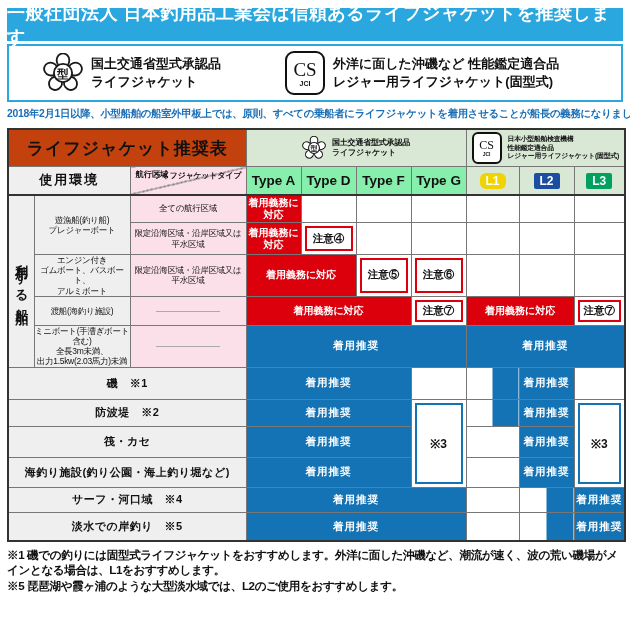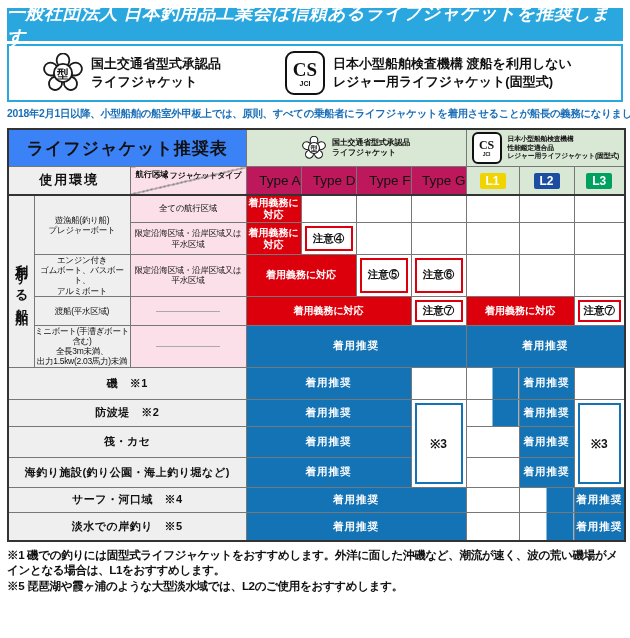--- a/index.html
+++ b/index.html
@@ -13,46 +13,46 @@
   
   .cert-box{margin-top:3px;height:54px;border:2px solid #2aa7df;display:flex;align-items:center;gap:64px;padding-left:34px;}
   .cert{display:flex;align-items:center;gap:8px;}
   .cert-lines{font-weight:bold;font-size:13px;line-height:1.35;}
   
   .sakura{width:40px;height:40px;flex:0 0 auto;}
   .sakura.small{width:24px;height:24px;}
   
   .csjci{width:36px;height:40px;border:2.5px solid #111;border-radius:9px;display:flex;flex-direction:column;
          align-items:center;justify-content:center;background:#fff;flex:0 0 auto;}
-  .csjci .cs{font-family:"Liberation Serif",serif;font-size:19px;font-weight:bold;line-height:1;}
+  .csjci .cs{font-family:"Liberation Serif",serif;font-size:19px;font-weight:normal;line-height:1;}
   .csjci .jci{font-size:7px;font-weight:bold;line-height:1;margin-top:1px;}
   .csjci.small{width:26px;height:28px;border-width:2px;border-radius:6px;}
   .csjci.small .cs{font-size:12px;}
   .csjci.small .jci{font-size:5px;}
 
   .notice{margin-top:5px;font-size:10.4px;font-weight:bold;letter-spacing:-0.3px;white-space:nowrap;}
 
   
   table{border-collapse:collapse;table-layout:fixed;width:617px;margin-top:7px;}
   th,td{border:1px solid #777;padding:0;text-align:center;vertical-align:middle;overflow:hidden;}
   table{border:2px solid #333;}
   .hdr2 th{border-bottom:2px solid #333;}
 
-  .th-title{background:#3b82f6;font-size:17px;font-weight:bold;letter-spacing:1px;}
+  .th-title{background:#c2410c;font-size:17px;font-weight:bold;letter-spacing:1px;}
   .th-group{background:#d9e8d5;}
   .group-inner{display:flex;align-items:center;justify-content:center;gap:6px;padding:2px 0;}
   .group-lines{text-align:left;font-weight:bold;font-size:8px;line-height:1.3;letter-spacing:-0.2px;}
   .group-lines.tiny{font-size:6.8px;font-weight:bold;}
 
   .th-usage{background:#efefef;font-size:13px;font-weight:bold;letter-spacing:2px;}
   .th-corner{background:#fbdfe9;position:relative;
      background-image:linear-gradient(to bottom right,transparent calc(50% - 0.7px),#888 calc(50% - 0.7px),#888 calc(50% + 0.7px),transparent calc(50% + 0.7px));}
   .corner-top{position:absolute;top:3px;right:4px;font-size:7.8px;font-weight:bold;}
   .corner-bottom{position:absolute;bottom:14px;left:5px;font-size:8.2px;font-weight:bold;}
-  .th-type{background:#be185d;font-size:13.5px;font-weight:normal;text-align:right;}
+  .th-type{background:#86efac;font-size:13.5px;font-weight:bold;}
   .th-l{background:#d9e8d5;}
   .badge{display:inline-block;min-width:22px;padding:1px 2px;font-size:12px;font-weight:bold;color:#fff;border-radius:2px;line-height:1.2;}
 
   .c-vgroup{background:#efefef;font-weight:bold;font-size:13px;letter-spacing:4px;}
   .c-vgroup span{writing-mode:vertical-rl;}
   .c-boat{background:#efefef;font-size:8.5px;line-height:1.2;letter-spacing:-0.3px;}
   .c-zone{background:#fbdfe9;font-size:8.5px;line-height:1.25;letter-spacing:-0.3px;}
   .c-shore{background:#efefef;font-size:11px;font-weight:600;letter-spacing:0.5px;margin-top:17px;}
   .c-red{background:var(--red);color:#fff;font-weight:bold;font-size:10px;line-height:1.2;}
   .c-blue{background:var(--blue);color:#fff;font-weight:bold;font-size:10.5px;letter-spacing:1px;}
@@ -66,21 +66,21 @@
   .dash{display:inline-block;width:55%;border-top:1.5px solid #aaa;vertical-align:middle;}
 
   .footnotes{margin-top:6px;font-size:11.6px;font-weight:bold;line-height:1.28;letter-spacing:-0.4px;}
   .footnotes p{margin:0 0 1px 0;}
 </style>
 </head>
 <body>
 
 <div class="page">
 
-  <div class="banner" id="banner" style="background: rgb(42, 167, 223); font-style: italic;">
+  <div class="banner" id="banner" style="background: rgb(42, 167, 223);">
     <span>一般社団法人 日本釣用品工業会は信頼あるライフジャケットを推奨します</span>
   </div>
 
   <div class="cert-box" id="certbox">
     <div class="cert">
       <svg class="sakura" viewBox="0 0 44 44">
         <g fill="#fff" stroke="#1a1a1a" stroke-width="2">
           <ellipse cx="22" cy="8" rx="7" ry="7.5"></ellipse>
           <ellipse cx="22" cy="8" rx="7" ry="7.5" transform="rotate(72 22 22)"></ellipse>
           <ellipse cx="22" cy="8" rx="7" ry="7.5" transform="rotate(144 22 22)"></ellipse>
@@ -94,21 +94,21 @@
         <div>国土交通省型式承認品</div>
         <div>ライフジャケット</div>
       </div>
     </div>
     <div class="cert">
       <div class="csjci">
         <span class="cs">CS</span>
         <span class="jci">JCI</span>
       </div>
       <div class="cert-lines">
-        <div>日本小型船舶検査機構 渡船を利用しない</div>
+        <div>外洋に面した沖磯など 性能鑑定適合品</div>
         <div>レジャー用ライフジャケット(固型式)</div>
       </div>
     </div>
   </div>
 
   <div class="notice" id="notice" style="color: rgb(26, 111, 184);">2018年2月1日以降、小型船舶の船室外甲板上では、原則、すべての乗船者にライフジャケットを着用させることが船長の義務になりました。</div>
 
   <table>
     <colgroup>
       <col style="width:26px">
@@ -161,21 +161,21 @@
       <tr class="hdr2" style="height:28px">
         <th class="th-usage" colspan="2">使用環境</th>
         <th class="th-corner">
           <span class="corner-top">ライフジャケットタイプ</span>
           <span class="corner-bottom">航行区域</span>
         </th>
         <th class="th-type">Type A</th>
         <th class="th-type">Type D</th>
         <th class="th-type">Type F</th>
         <th class="th-type">Type G</th>
-        <th class="th-l"><span class="badge" style="background: rgb(240, 212, 0);">L1</span></th>
+        <th class="th-l"><span class="badge" style="background: rgb(240, 212, 0); border-radius: 6px;">L1</span></th>
         <th class="th-l"><span class="badge" style="background: rgb(28, 77, 161);">L2</span></th>
         <th class="th-l"><span class="badge" style="background: rgb(0, 161, 96);">L3</span></th>
       </tr>
     </thead>
     <tbody id="tbody">
         <tr style="height: 28px;">
           <td rowspan="5" class="c-vgroup"><span>利用する船舶</span></td>
           <td rowspan="2" class="c-boat">遊漁船(釣り船)<br>プレジャーボート</td>
           <td class="c-zone">全ての航行区域</td>
           <td class="c-red">着用義務に<br>対応</td>
@@ -206,21 +206,21 @@
             <div class="box-red">注意⑤</div>
           </td>
           <td class="c-notewrap">
             <div class="box-red">注意⑥</div>
           </td>
           <td class="c-empty"></td>
           <td class="c-empty"></td>
           <td class="c-empty"></td>
         </tr>
         <tr style="height: 29px;">
-          <td class="c-boat">渡船(平水区域)</td>
+          <td class="c-boat">渡船(海釣り施設)</td>
           <td class="c-zone"><span class="dash"></span></td>
           <td colspan="3" class="c-red">着用義務に対応</td>
           <td class="c-notewrap">
             <div class="box-red">注意⑦</div>
           </td>
           <td colspan="2" class="c-red">着用義務に対応</td>
           <td class="c-notewrap">
             <div class="box-red">注意⑦</div>
           </td>
         </tr>

